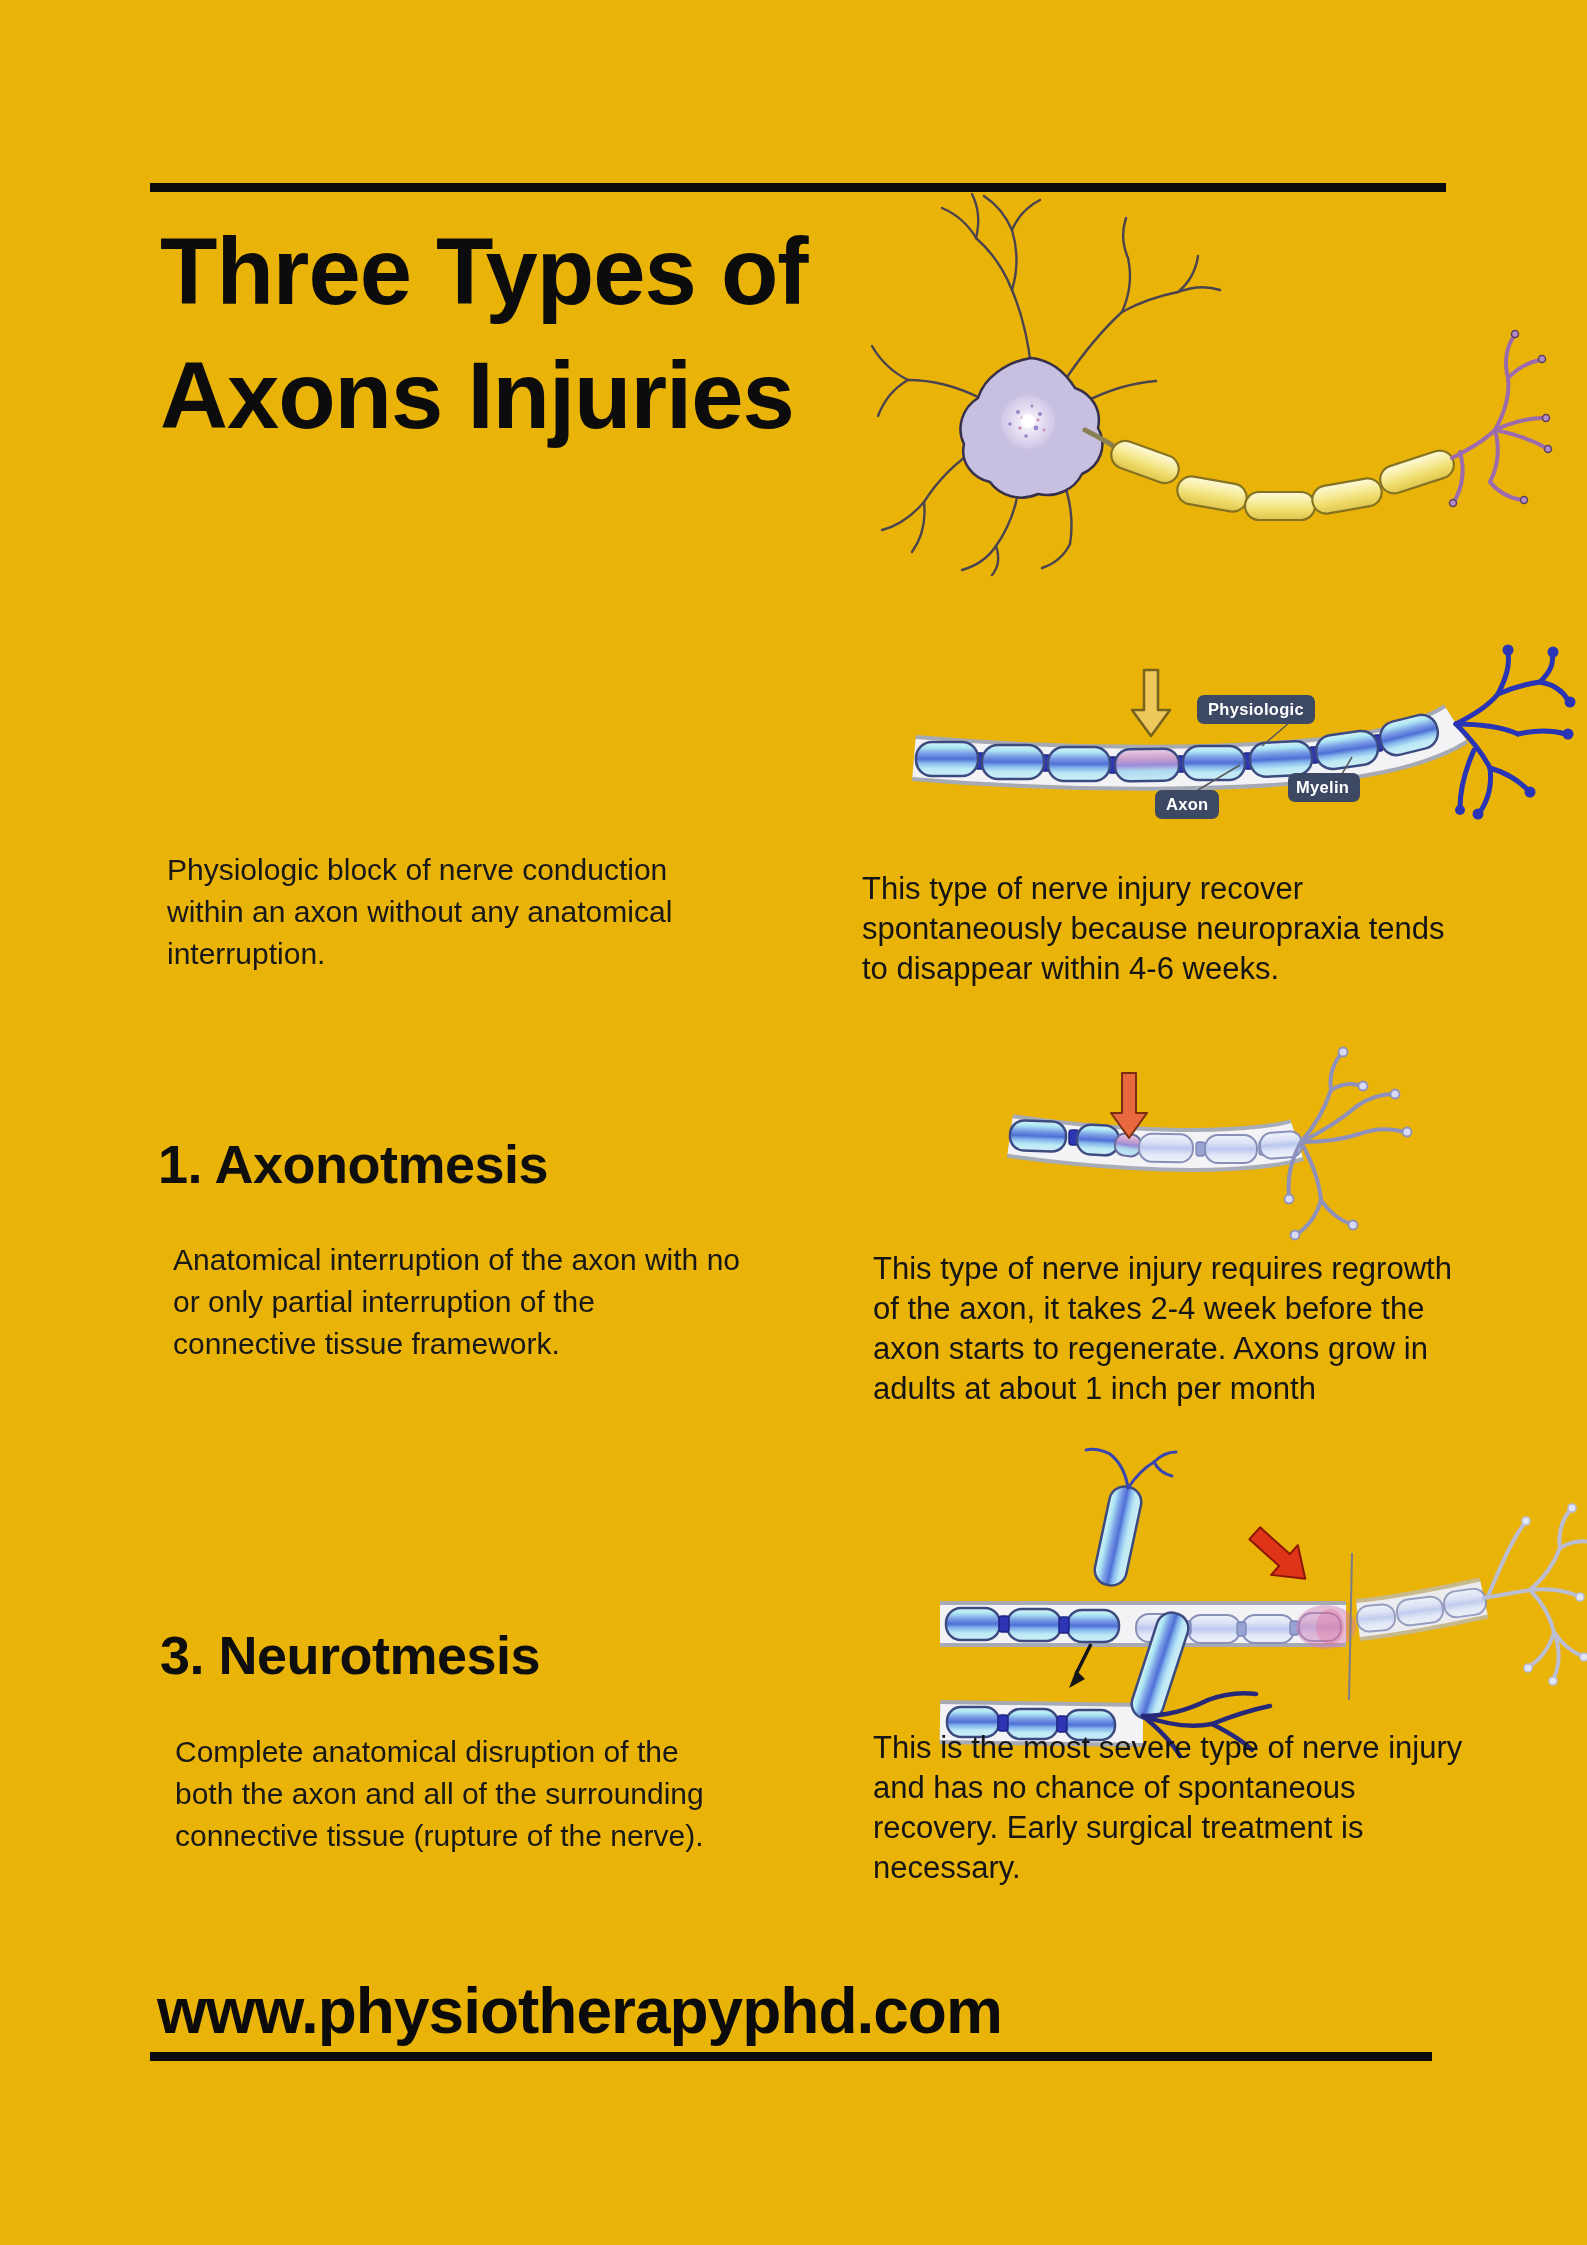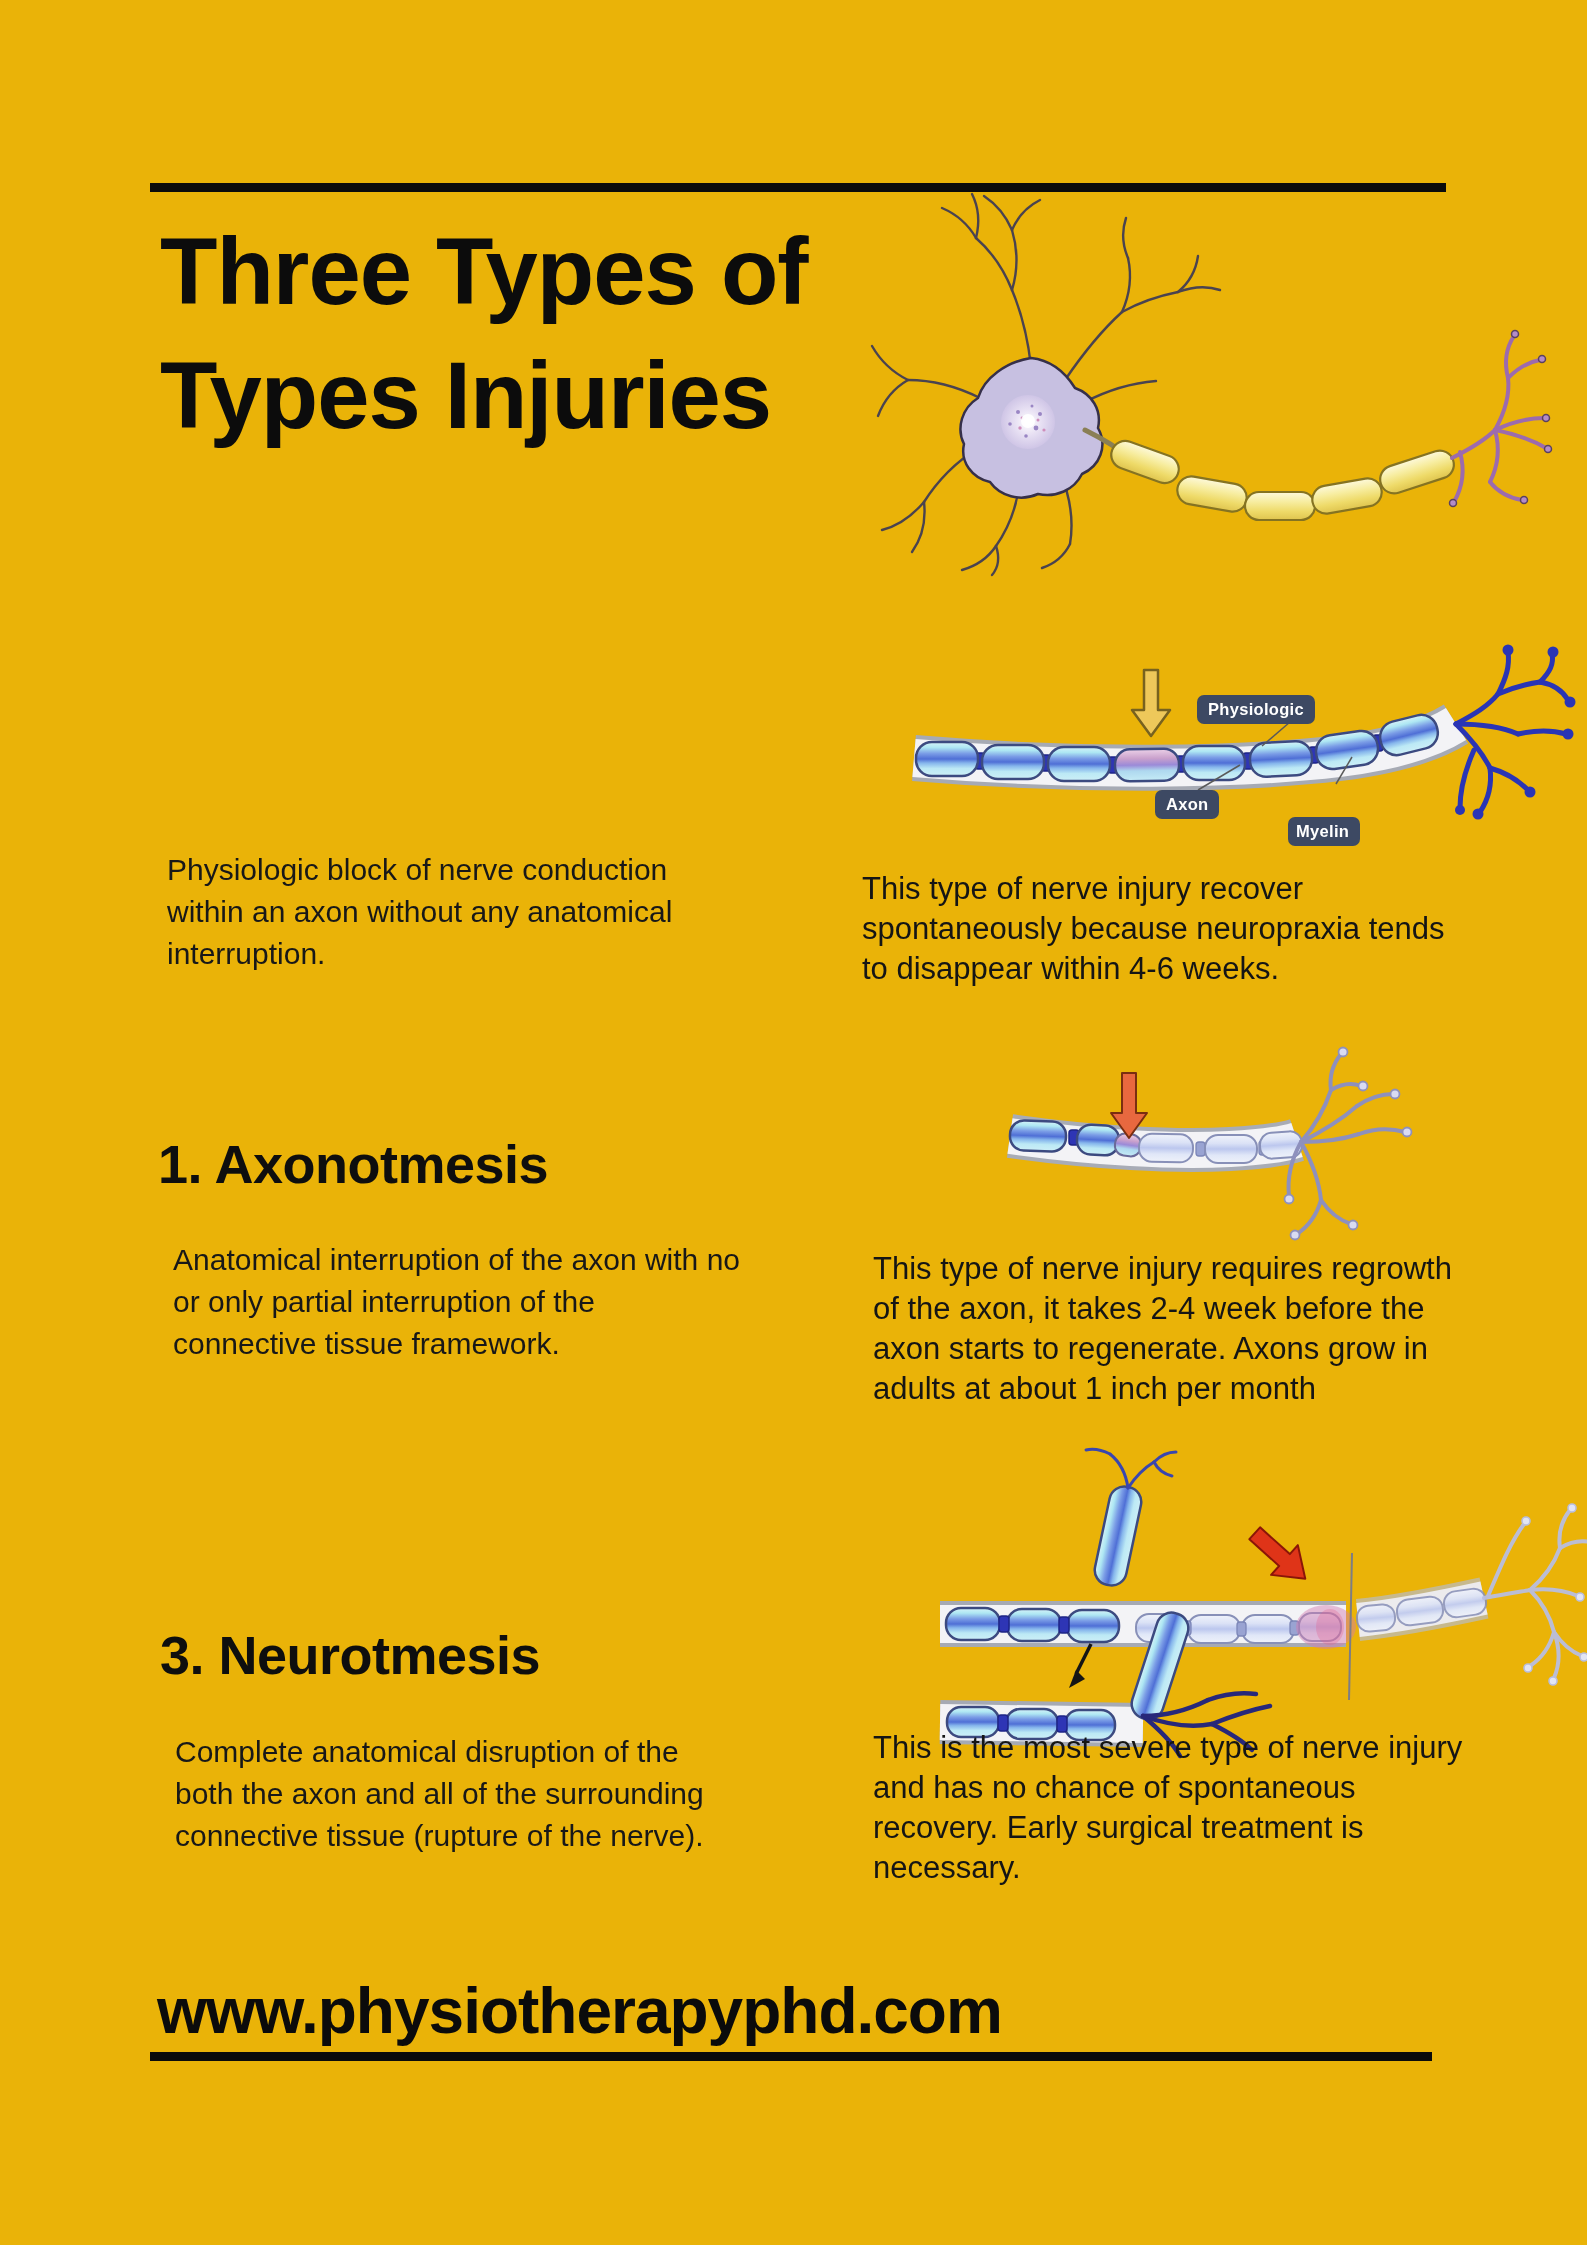--- a/index.html
+++ b/index.html
@@ -87,21 +87,21 @@
       <radialGradient id="gNucleus" cx="0.5" cy="0.5" r="0.5">
         <stop offset="0" stop-color="#ffffff"></stop>
           <stop offset="0.45" stop-color="#e9e2f4"></stop>
         <stop offset="1" stop-color="#cfc5e6"></stop>
       </radialGradient>
     </defs>
   </svg>
 
   <div class="rule rule-top"></div>
 
-  <h1 class="title"><span>Three Types of</span><br><span>Types Injuries</span></h1>
+  <h1 class="title"><span>Three Types of</span><br><span>Axons Injuries</span></h1>
 
   <svg style="left:860px;top:190px;" width="730" height="385" viewBox="0 0 730 385">
     <g fill="none" stroke="#4a4350" stroke-width="2.4" stroke-linecap="round">
       <path d="M171,176 C168,150 162,124 152,100"></path>
       <path d="M152,100 C144,80 132,62 116,48"></path>
       <path d="M116,48 C108,34 96,24 82,18"></path>
       <path d="M116,48 C120,32 118,16 112,4"></path>
       <path d="M152,100 C158,80 158,60 152,40"></path>
       <path d="M152,40 C146,26 136,14 124,6"></path>
       <path d="M152,40 C158,26 168,16 180,10"></path>
@@ -250,21 +250,21 @@
       <circle cx="560" cy="188" r="5"></circle>
     </g>
     <g stroke="#5a5a5a" stroke-width="1.5">
       <line x1="390" y1="100" x2="362" y2="124"></line>
       <line x1="298" y1="168" x2="340" y2="143"></line>
       <line x1="436" y1="162" x2="452" y2="135"></line>
     </g>
   </svg>
   <div class="nerve-label" style="left:1197px;top:695px;">Physiologic</div>
   <div class="nerve-label" style="left:1155px;top:790px;">Axon</div>
-  <div class="nerve-label" style="left:1288px;top:817px;padding-left:8px;">Myelin</div>
+  <div class="nerve-label" style="left:1288px;top:773px;padding-left:8px;">Myelin</div>
 
   <p class="note n1">This type of nerve injury recover
 spontaneously because neuropraxia tends
 to disappear within 4-6 weeks.</p>
 
   <h2 class="sec-heading h2">1. Axonotmesis</h2>
   <p class="sec-desc d2">Anatomical interruption of the axon with no
 or only partial interruption of the
 connective tissue framework.</p>
 

